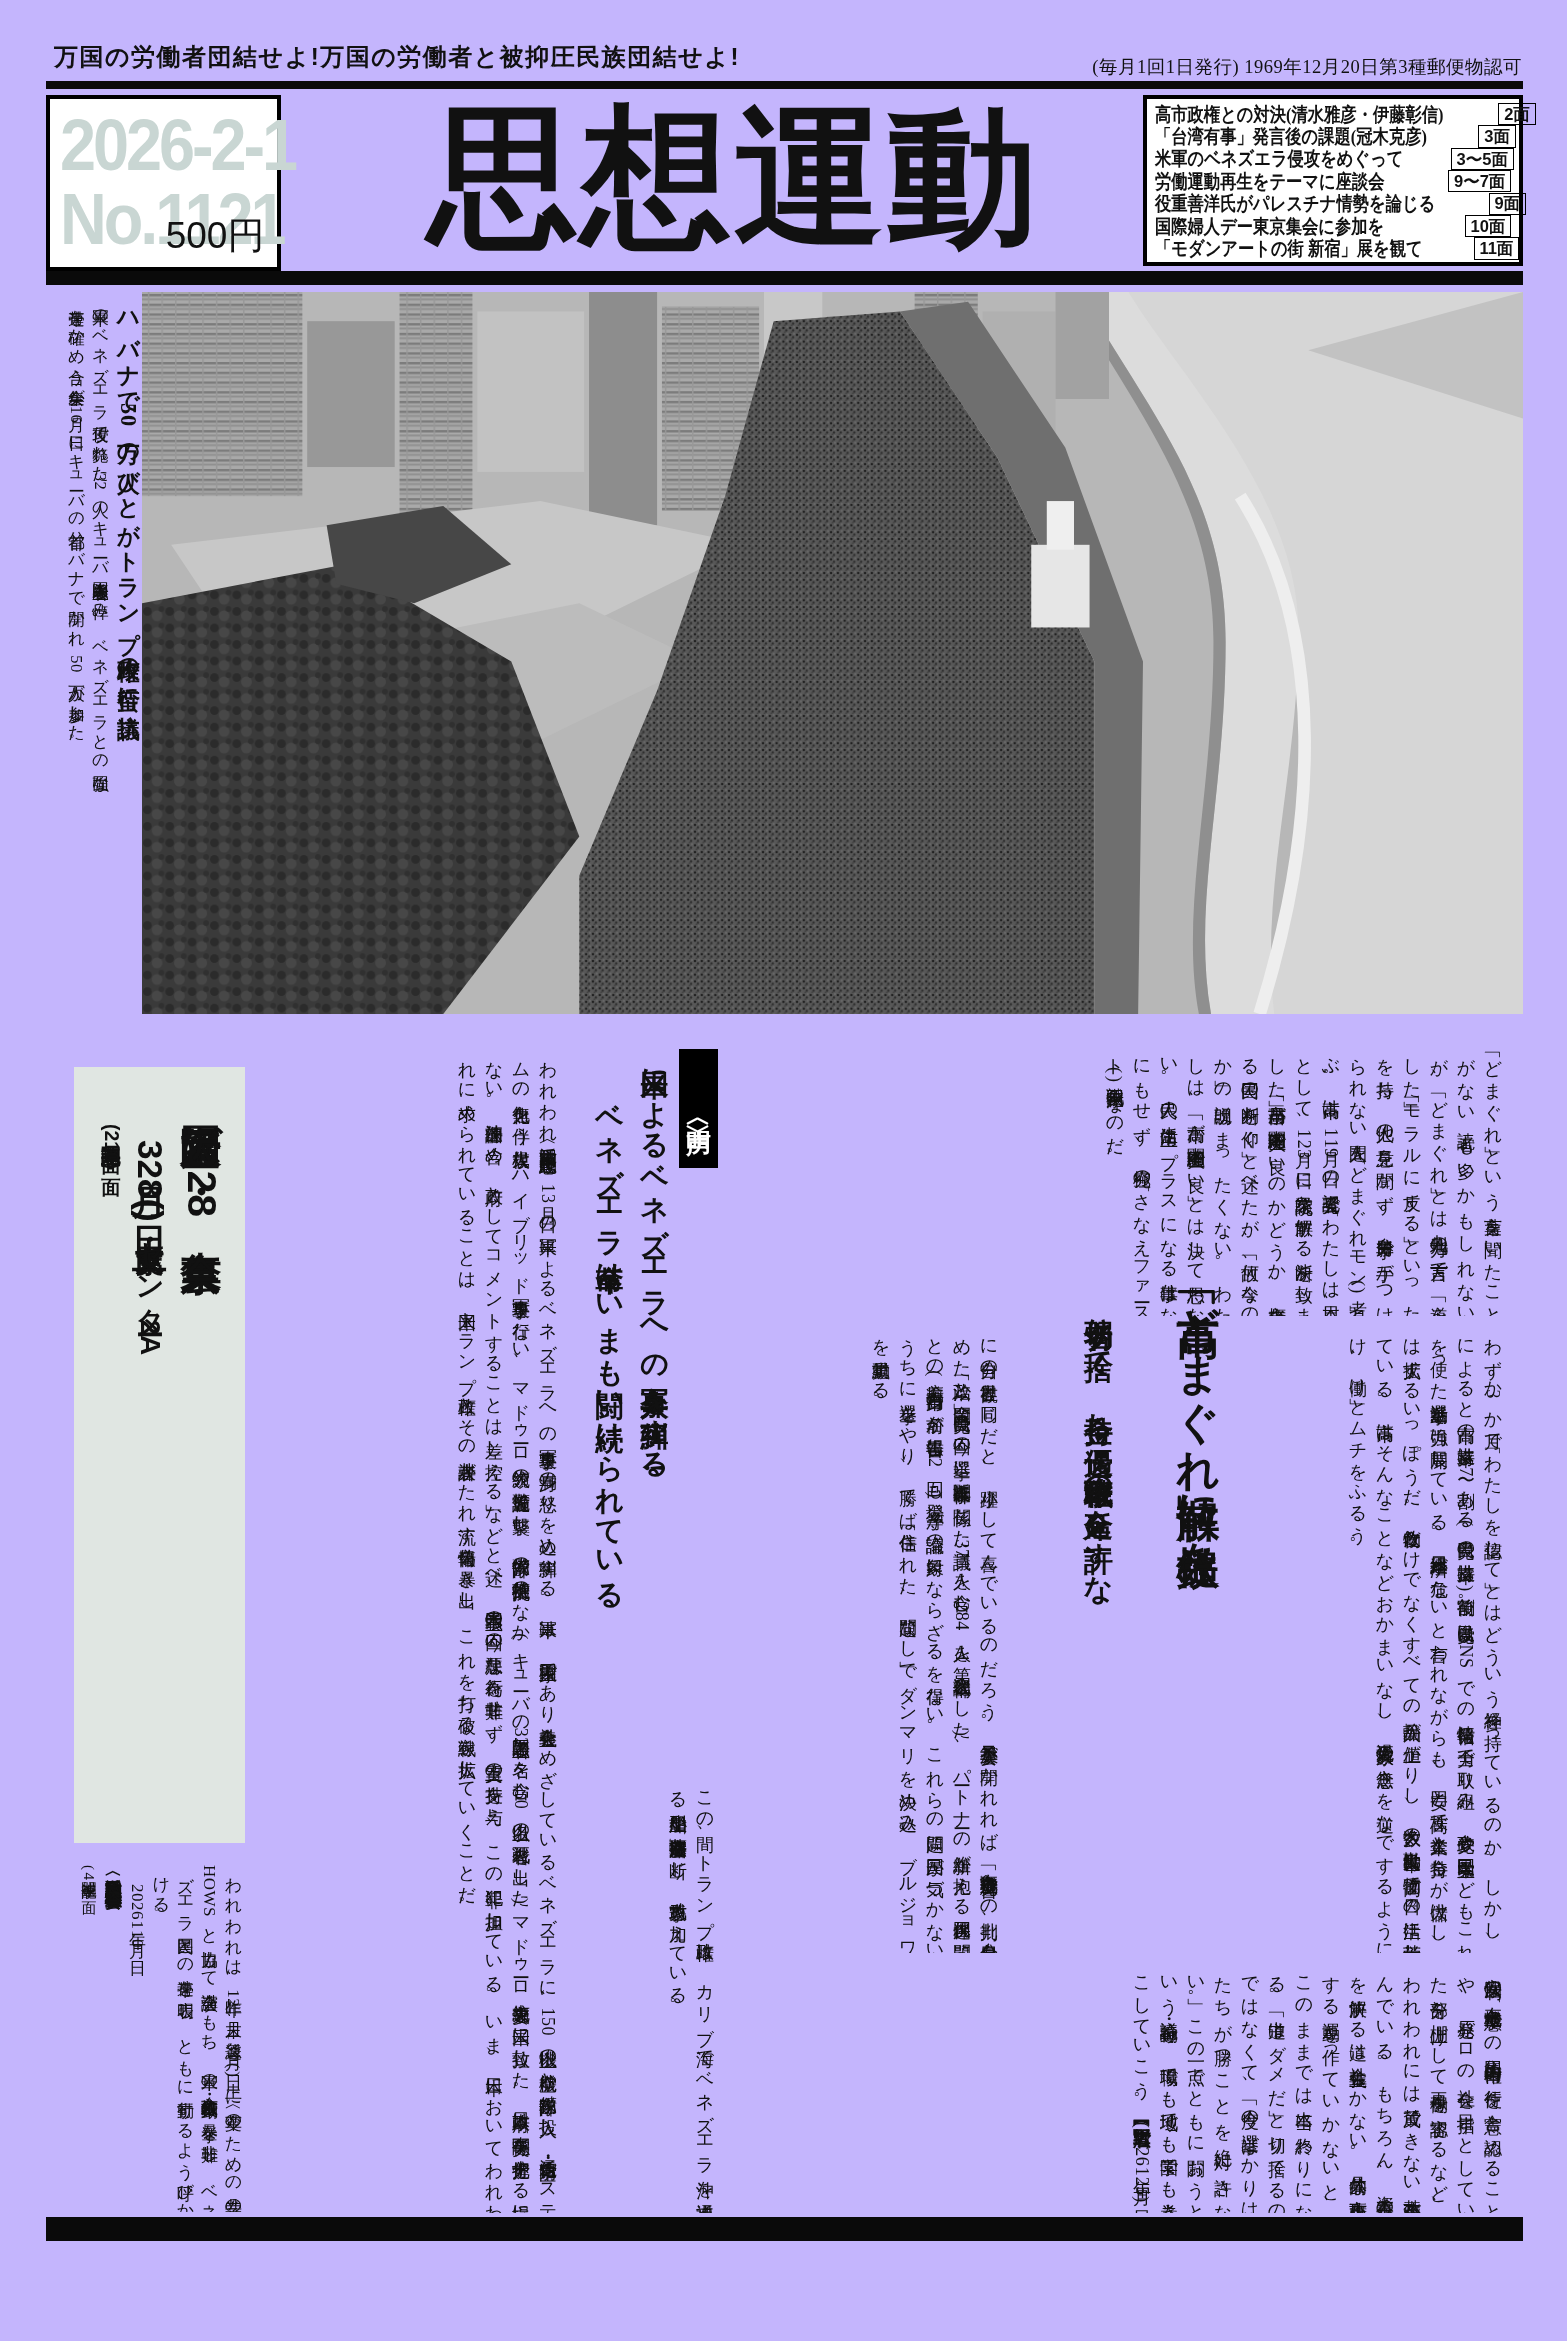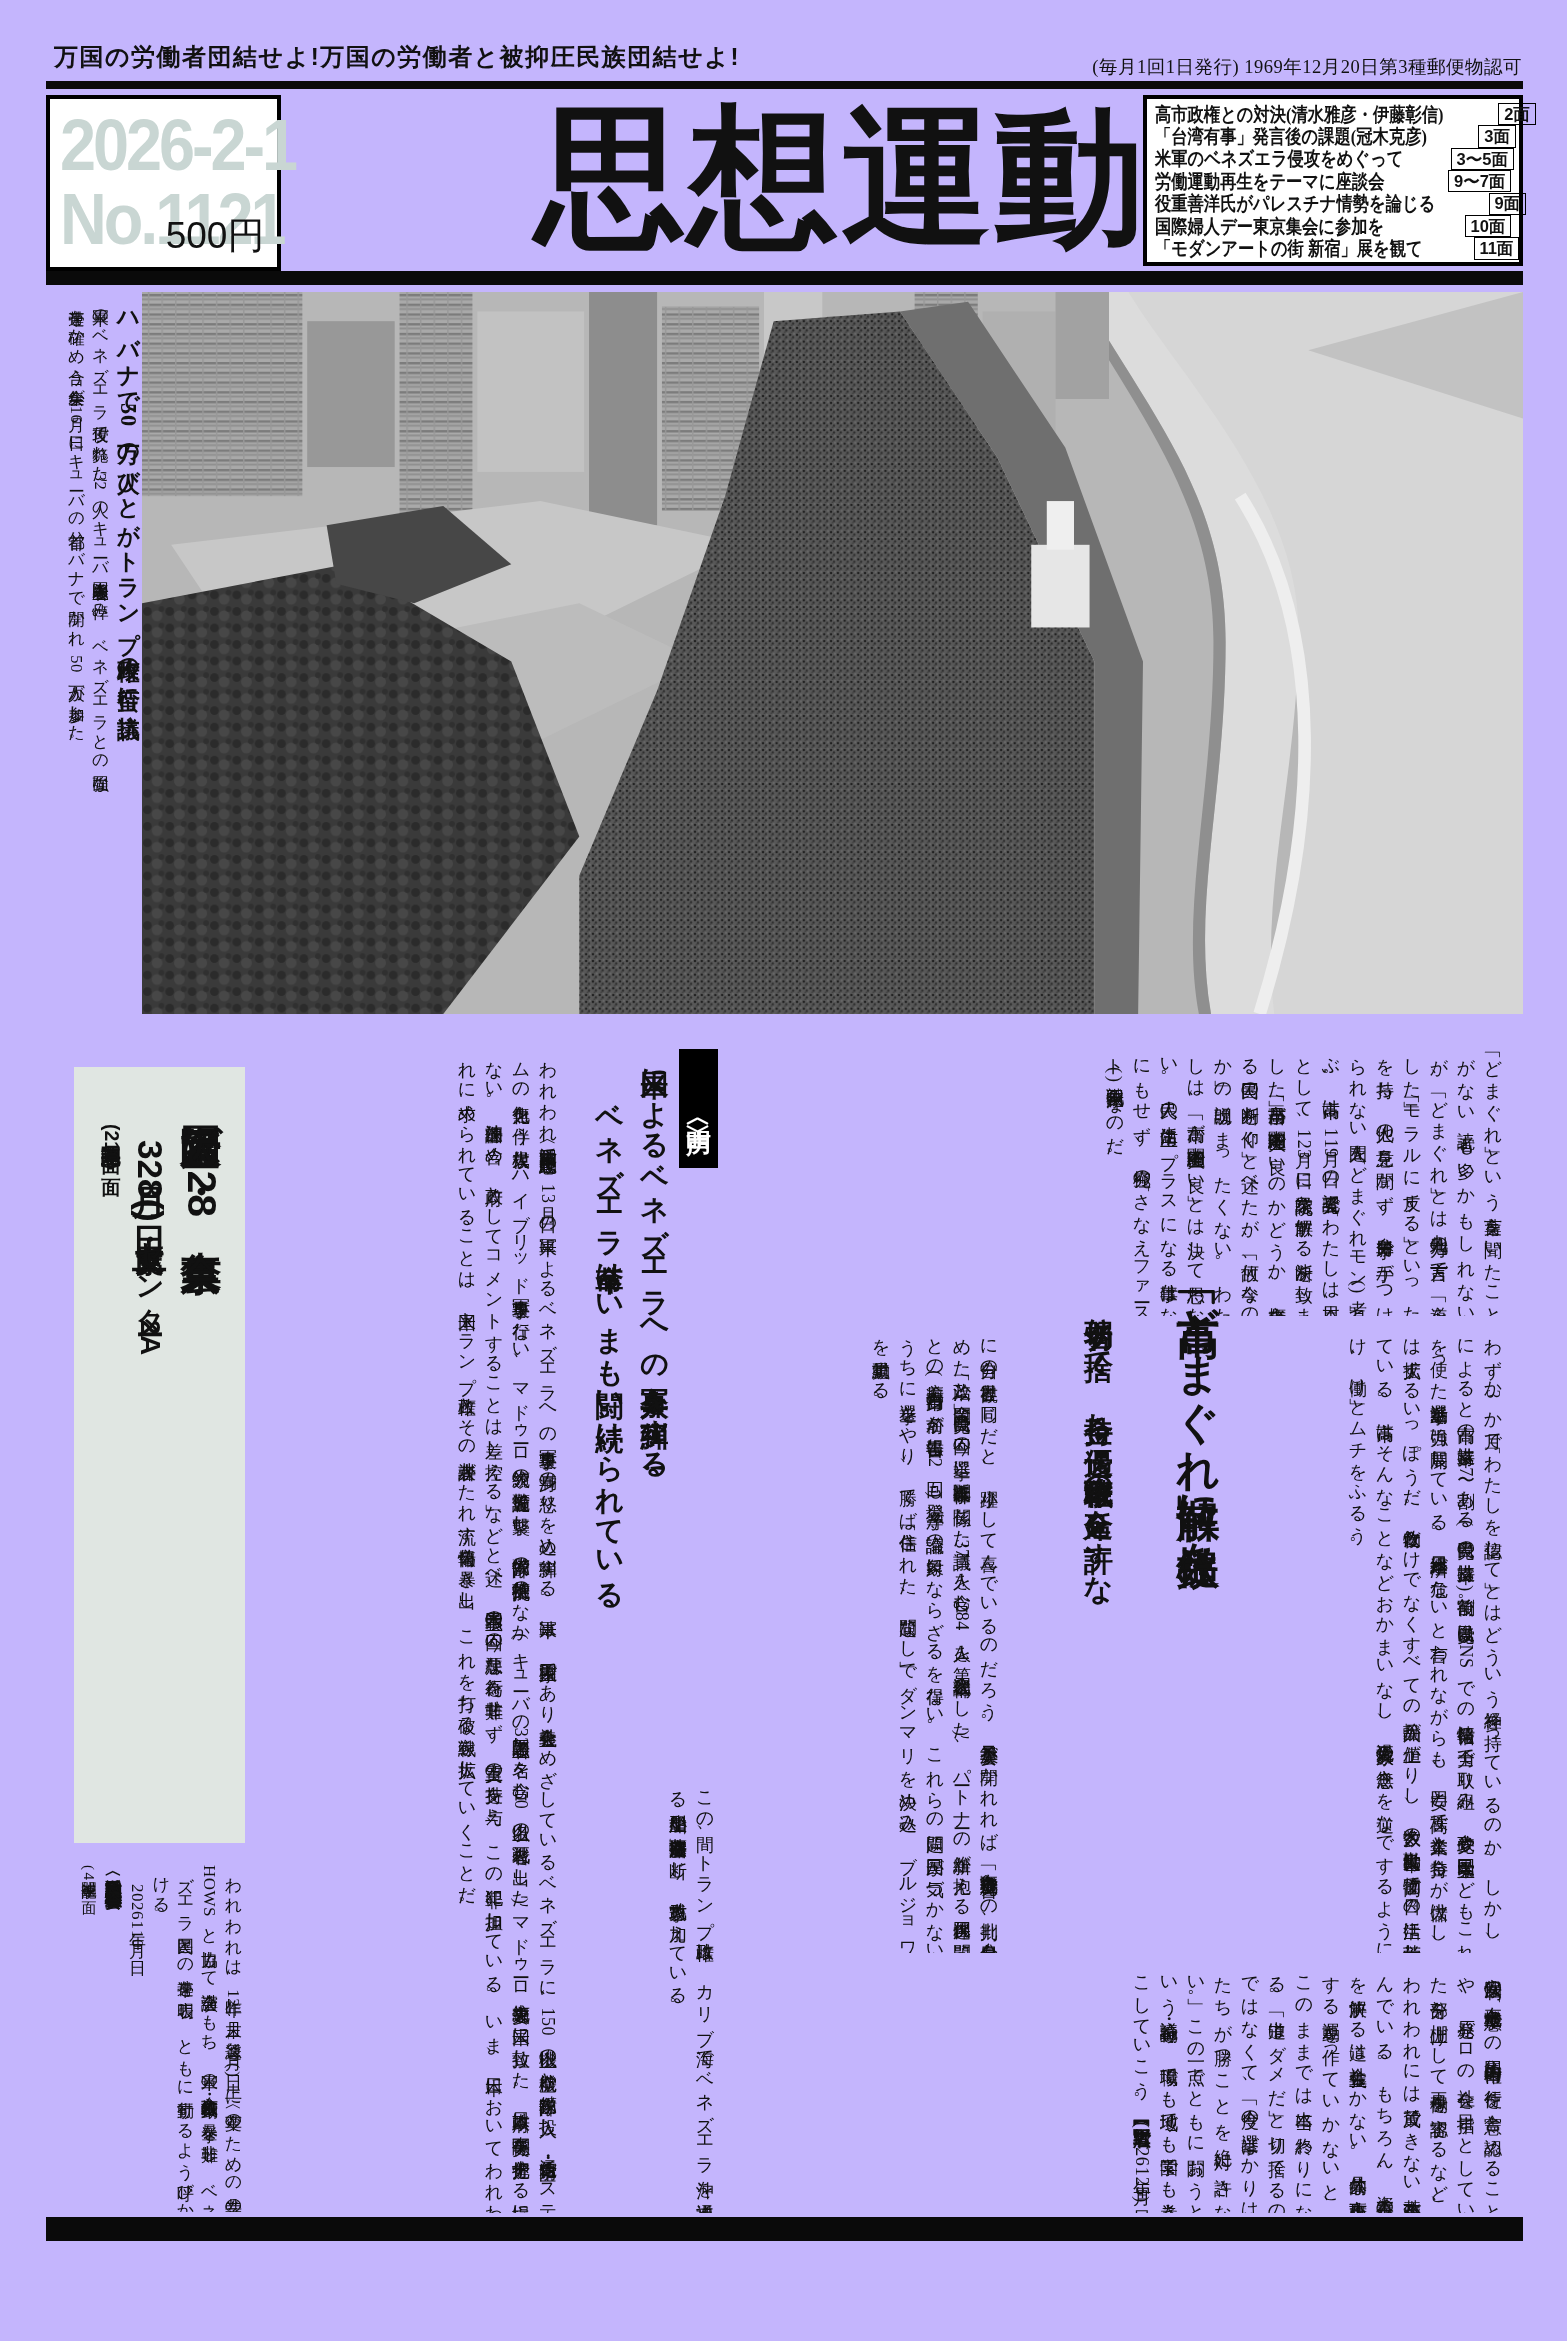--- a/index.html
+++ b/index.html
@@ -14,21 +14,21 @@
   .issue-info{position:absolute;right:45px;top:54px;font-size:18.5px;letter-spacing:0.5px;white-space:nowrap;}
   
   .datebox{position:absolute;left:46px;top:95px;width:227px;height:168px;border:4.4px solid #000;background:#fff;}
   .bigdate,.bigno{position:absolute;left:9.7px;font-family:"Liberation Sans","DejaVu Sans",sans-serif;
           font-weight:900;font-size:72px;line-height:1;color:var(--accent,#c9d6d3);
           letter-spacing:-3.4px;transform:scaleX(.9);transform-origin:left;white-space:nowrap;}
   .bigdate{top:9.7px;} .bigno{top:84px;}
   .price{position:absolute;right:12.6px;bottom:5.8px;font-family:"Liberation Sans","DejaVu Sans",sans-serif;
          font-weight:400;font-size:37px;}
   .paper-title{position:absolute;left:428px;top:90px;width:719px;height:177px;margin:0;
-         font-size:150px;line-height:177px;font-weight:900;text-align:right;letter-spacing:2.9px;white-space:nowrap;}
+         font-size:150px;line-height:177px;font-weight:900;text-align:left;letter-spacing:2.9px;white-space:nowrap;}
   .indexbox{position:absolute;left:1143px;top:95px;width:380px;height:171px;border:4.4px solid #000;
          background:#fff;display:flex;flex-direction:column;justify-content:space-around;padding:3.9px 7.8px;box-sizing:border-box;}
   .idxrow{display:flex;justify-content:space-between;align-items:center;height:22.4px;}
   .idxlabel{font-size:19.4px;font-weight:bold;white-space:nowrap;transform:scaleX(.84);transform-origin:left;}
   .idxpage{border:1.9px solid #000;font-family:"Liberation Sans","DejaVu Sans",sans-serif;
            font-weight:bold;font-size:16.5px;line-height:1;padding:1.9px 4.9px;white-space:nowrap;}
   
   .photo{position:absolute;left:142px;top:292px;width:1381px;height:722px;background:#bdbdbd;overflow:hidden;}
   .photo svg{display:block;width:100%;height:100%;}
   .caption{position:absolute;left:49px;top:297px;width:95px;height:714px;overflow:hidden;}

